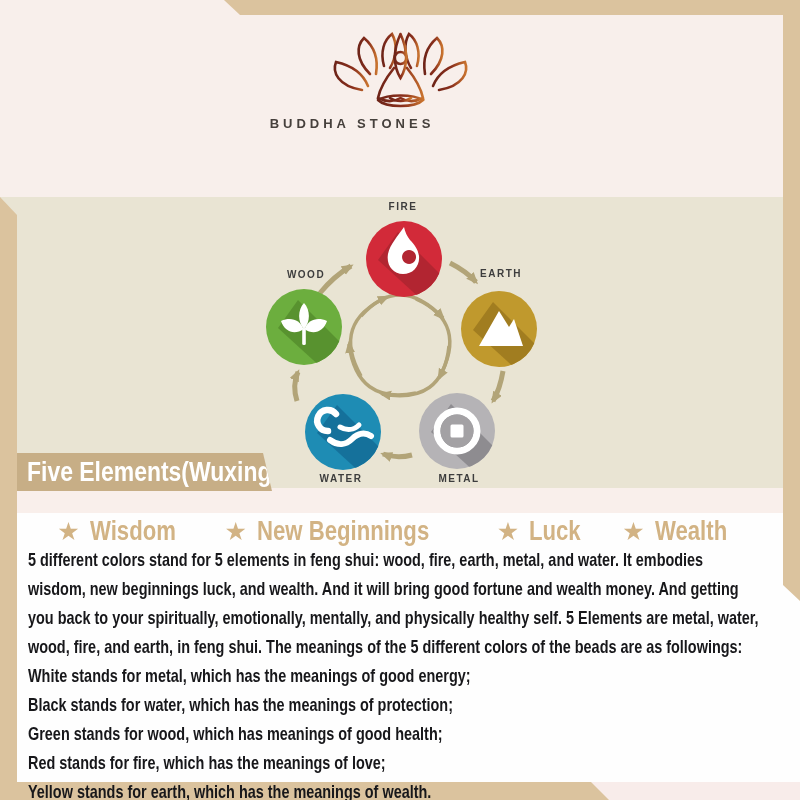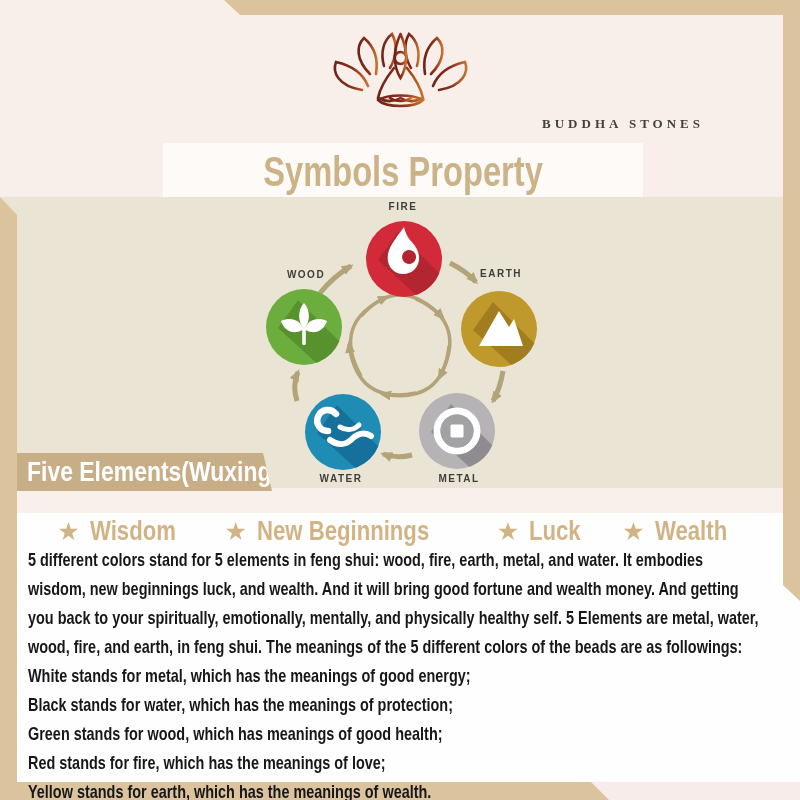--- a/index.html
+++ b/index.html
@@ -17,22 +17,22 @@
   .strip-top{left:0;top:0;width:800px;height:15px;
              clip-path:polygon(224px 0,800px 0,800px 15px,240px 15px);}
   .strip-right{left:783px;top:0;width:17px;height:601px;
              clip-path:polygon(0 0,17px 0,17px 601px,0 585px);}
   .strip-left{left:0;top:197px;width:17px;height:603px;
              clip-path:polygon(0 0,17px 18px,17px 603px,0 603px);}
   .strip-bottom{left:0;top:782px;width:800px;height:18px;
              clip-path:polygon(0 0,591px 0,609px 18px,0 18px);}
   
   .logo{left:328px;top:28px;width:145px;height:86px;}
-  .brand{left:0;top:116px;width:704px;text-align:right;
-         font-family:Liberation Serif, serif;font-size:13px;letter-spacing:4px;
+  .brand{left:0;top:116px;width:704px;text-align:center;
+         font-family:Liberation Sans, sans-serif;font-size:13px;letter-spacing:4px;
          color:#46403c;font-weight:bold;}
   
   .banner{left:163px;top:143px;width:480px;height:54px;background:#fdfaf7;}
   .title{width:100%;height:54px;line-height:56px;text-align:center;
          font-size:43px;font-weight:bold;color:#ccb287;white-space:nowrap;
          transform:scaleX(.76);transform-origin:center;}
   
   .diagram{left:0;top:197px;width:800px;height:300px;}
   
   .ribbon{left:0;top:453px;width:274px;height:38px;background:#c7ae86;
@@ -87,23 +87,20 @@
       <circle cx="72.5" cy="30" r="6"></circle>
 
       <path d="M66 40 C58 50 52 60 50 70 C58 74 66 74 72.5 70 C79 74 87 74 95 70 C93 60 87 50 79 40"></path>
 
       <path d="M50 72 C58 80 87 80 95 72 C85 66 60 66 50 72"></path>
       <path d="M62 70 C68 74 77 74 83 70"></path>
     </g>
   </svg>
   <div class="abs brand">BUDDHA STONES</div>
 
-  <div class="abs banner">
-    <div class="title">Symbols Property</div>
-  </div>
 
   <svg class="abs diagram" viewBox="0 197 800 300">
     <defs>
       <marker id="ah" markerUnits="userSpaceOnUse" markerWidth="14" markerHeight="12" refX="9" refY="5" orient="auto">
         <path d="M0 0 L12 5 L0 10 Z" fill="#b2a478"></path>
       </marker>
       <clipPath id="cF">
           <circle cx="404" cy="259" r="38"></circle>
         </clipPath>
       <clipPath id="cE">

